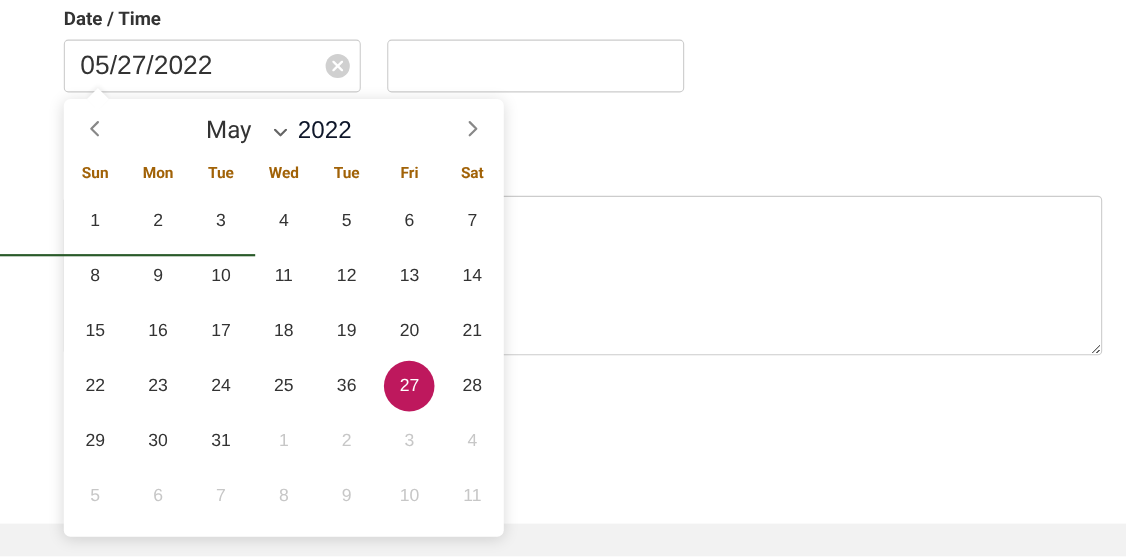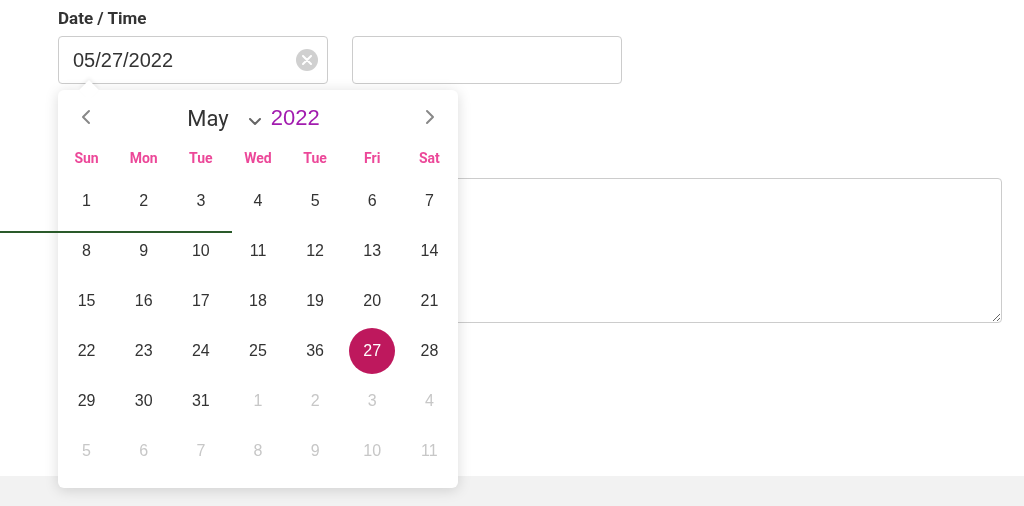--- a/index.html
+++ b/index.html
@@ -31,21 +31,21 @@
     .date-input-wrap {
       position: relative;
       width: 270px;
     }
     .date-input {
       width: 100%;
       height: 48px;
       border: 1px solid #ccc;
       border-radius: 4px;
       padding: 0 42px 0 14px;
-      font-size: 20px;
+      font-size: 24px;
       color: #333;
       background: #fff;
     }
     .clear-btn {
       position: absolute;
       right: 10px;
       top: 50%;
       transform: translateY(-50%);
       width: 22px;
       height: 22px;
@@ -154,35 +154,35 @@
       gap: 20px;
     }
     .dp-month-dd {
       cursor: pointer;
       color: #666;
       display: flex;
       align-items: center;
     }
     .dp-year {
       font-size: 22px;
-      color: #a21caf;
+      color: #0f172a;
       border: none;
       background: transparent;
       width: 58px;
       text-align: left;
     }
     table.dp-grid {
       width: 100%;
       border-collapse: collapse;
       table-layout: fixed;
     }
     .dp-grid th {
       font-size: 14px;
       font-weight: 700;
-      color: #ec4899;
+      color: #a16207;
       padding: 8px 0 10px 0;
       text-align: center;
     }
     .dp-grid td {
       text-align: center;
       padding: 0;
       height: 50px;
     }
     .day {
       display: inline-flex;

